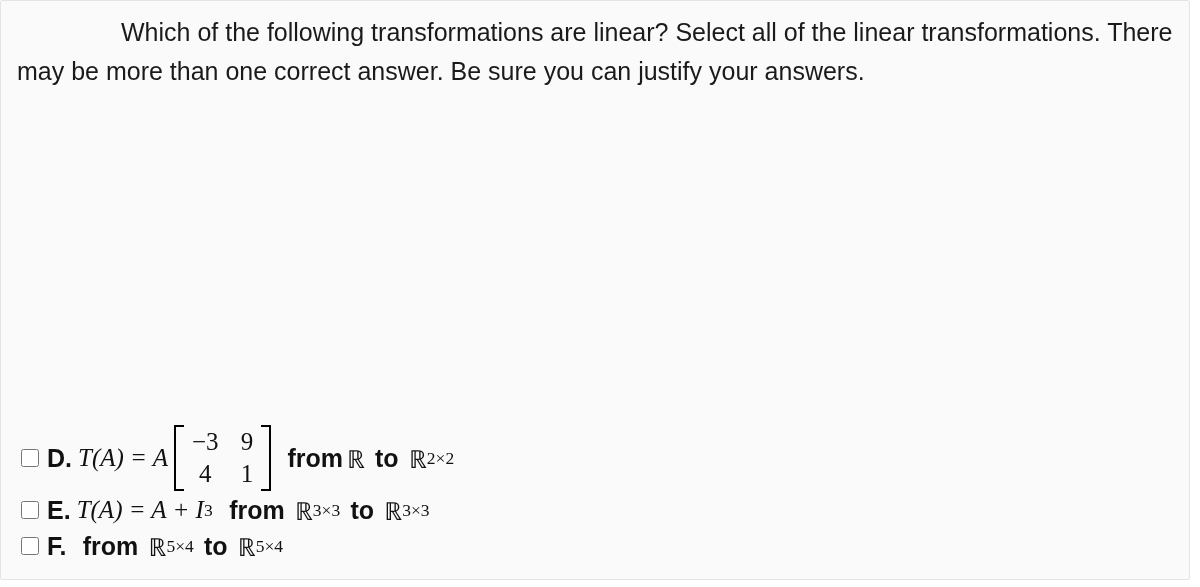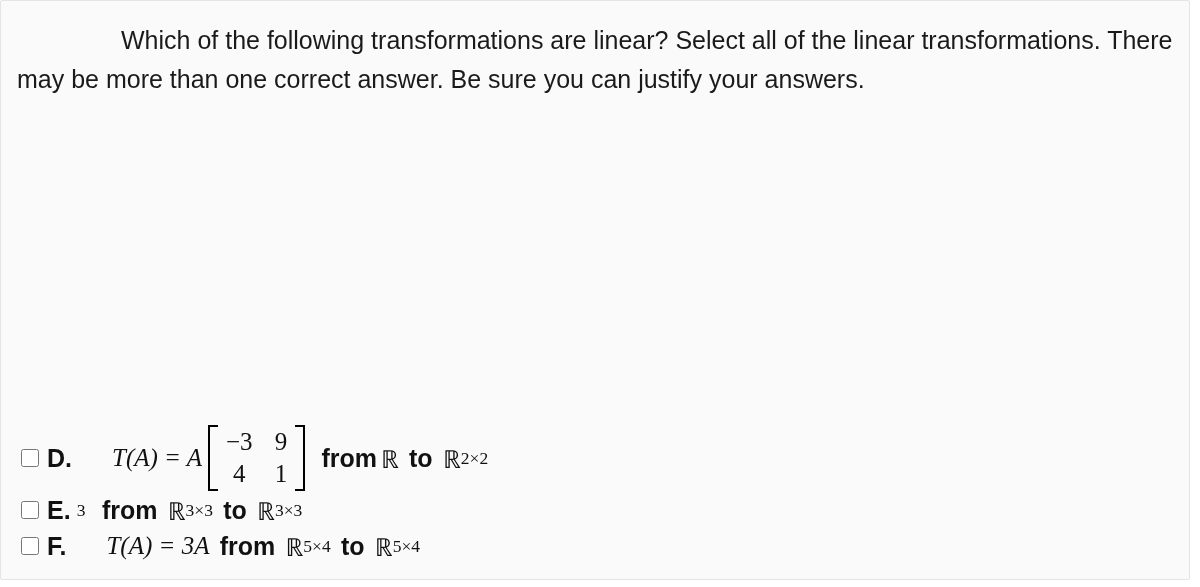--- a/index.html
+++ b/index.html
@@ -10,21 +10,21 @@
     font-family: Arial, Helvetica, sans-serif;
     background: #ffffff;
     color: #111;
   }
   .card {
     box-sizing: border-box;
     margin: 0;
     border: 1px solid #e4e4e4;
     border-radius: 2px;
     background: #fafafa;
-    padding: 20px 16px 16px 16px;
+    padding: 12px 16px 16px 16px;
     width: 1190px;
     min-height: 580px;
     position: relative;
   }
   .question-text {
     font-size: 25px;
     line-height: 1.55;
     color: #1a1a1a;
     text-indent: 104px;
     margin-bottom: 8px;
@@ -52,21 +52,21 @@
   .label-box {
     display: flex;
     align-items: center;
     flex-wrap: nowrap;
   }
   .opt-letter {
     font-family: Arial, Helvetica, sans-serif;
     font-weight: 700;
     margin-right: 6px;
   }
-  .math-i { font-style: italic; margin-left: 34px; }
+  .math-i { font-style: italic; }
   .bb {
     font-family: "Cambria Math", "STIXGeneral", "Times New Roman", serif;
   }
   .sup {
     font-size: 0.7em;
     vertical-align: super;
     line-height: 0;
   }
   .sub {
     font-size: 0.7em;
@@ -152,39 +152,39 @@
         <span>&nbsp;</span>
         <span class="bb">ℝ</span>
           <span class="sup">2×2</span>
       </div>
     </div>
 
     <div class="opt-row">
       <input type="checkbox" style="">
       <div class="label-box">
         <span class="opt-letter">E.</span>
+        <span class="math-i">T(A) = A + I</span>
           <span class="sub">3</span>
         <span>&nbsp;&nbsp;</span>
         <span class="from-to">from</span>
         <span>&nbsp;</span>
         <span class="bb">ℝ</span>
           <span class="sup">3×3</span>
         <span>&nbsp;</span>
         <span class="from-to">to</span>
         <span>&nbsp;</span>
         <span class="bb">ℝ</span>
           <span class="sup">3×3</span>
       </div>
     </div>
 
     <div class="opt-row">
       <input type="checkbox" style="">
       <div class="label-box">
         <span class="opt-letter">F.</span>
-        <span class="math-i">T(A) = 3A</span>
         <span>&nbsp;</span>
         <span class="from-to">from</span>
         <span>&nbsp;</span>
         <span class="bb">ℝ</span>
           <span class="sup">5×4</span>
         <span>&nbsp;</span>
         <span class="from-to">to</span>
         <span>&nbsp;</span>
         <span class="bb">ℝ</span>
           <span class="sup">5×4</span>

